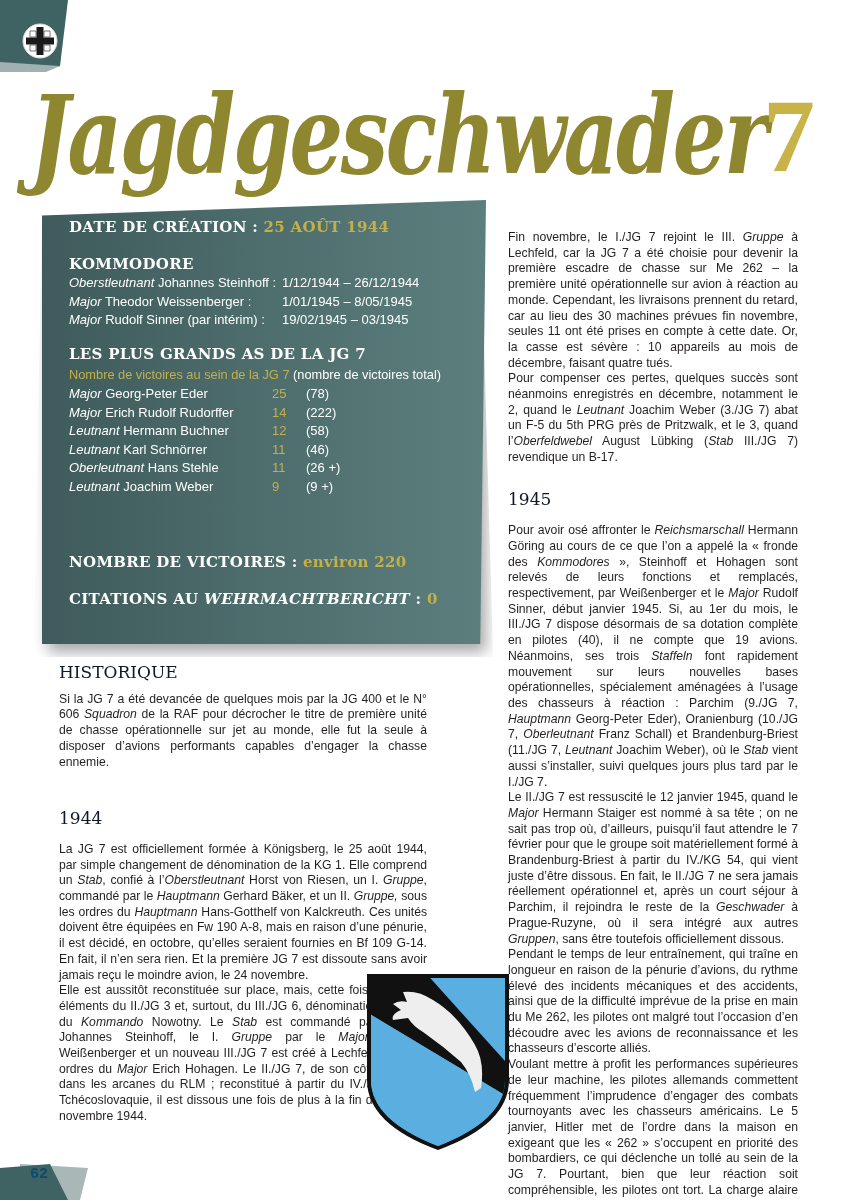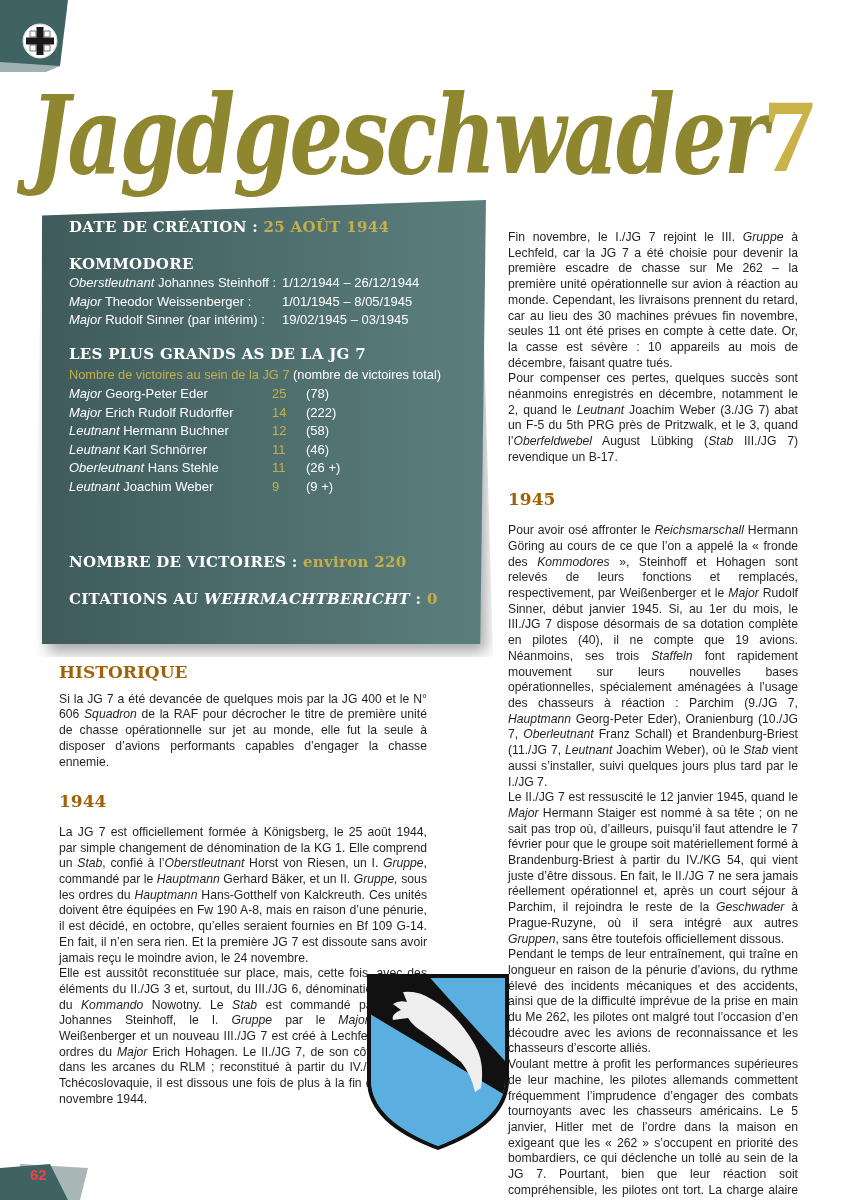--- a/index.html
+++ b/index.html
@@ -13,24 +13,24 @@
   .panel-inner { position:absolute; left:69px; top:218px; width:410px; color:#ffffff; }
   .ph { font-family:"DejaVu Serif", serif; font-weight:bold; font-size:15px; letter-spacing:0.3px; color:#ffffff; }
   .gold { color:#c4b04a; }
   .row { font-size:13px; line-height:18.5px; white-space:nowrap; position:relative; }
   .row i { font-style:italic; }
   .kdate { position:absolute; left:213px; }
   .ace-score { position:absolute; left:203px; width:30px; text-align:left; }
   .ace-total { position:absolute; left:237px; }
   .col { position:absolute; font-size:12.2px; line-height:15.7px; text-align:justify; color:#231f20; }
   .col p { margin:0; }
-  .sec-h { font-family:"DejaVu Serif", serif; font-weight:bold; color:#a16207; font-size:17px; }
+  .sec-h { font-family:"DejaVu Serif", serif; font-weight:normal; color:#0f172a; font-size:17px; }
   .shield { position:absolute; left:363px; top:970px; width:150px; height:180px; }
   .footer { position:absolute; left:0; top:1160px; width:90px; height:40px; }
-  .page-num { position:absolute; left:30px; top:1166px; color:#ef4444; font-weight:bold; font-size:15px; font-family:Liberation Sans, sans-serif; }
+  .page-num { position:absolute; left:30px; top:1166px; color:#0c4a6e; font-weight:bold; font-size:15px; font-family:Liberation Mono, monospace; }
 </style>
 </head>
 <body>
 
 <svg class="corner-tab" viewBox="0 0 70 72">
   <polygon points="0,0 68,0 60,66 0,74" fill="#3f6262"></polygon>
   <polygon points="0,62 60,66 46,72 0,72" fill="#9fb2b1"></polygon>
   <g>
     <circle cx="40" cy="41" r="17" fill="#ffffff" stroke="#dddddd"></circle>
     <path d="M30 31 h6 v6 h-6 z M44 31 h6 v6 h-6 z M30 45 h6 v6 h-6 z M44 45 h6 v6 h-6 z" fill="none" stroke="#555" stroke-width="0.8"></path>
@@ -80,21 +80,21 @@
   <div class="ph" style="position:absolute; top:372px; white-space:nowrap;">
     <span>CITATIONS AU</span>
     <i>WEHRMACHTBERICHT</i><span> :</span>
     <span class="gold">0</span>
   </div>
 </div>
 
 <div class="col" style="left:59px; top:665px; width:368px;">
   <div class="sec-h" style="margin-bottom:11px;">HISTORIQUE</div>
   <p class="rich"><span>Si la JG 7 a été devancée de quelques mois par la JG 400 et le N° 606 </span><i>Squadron</i><span> de la RAF pour décrocher le titre de première unité de chasse opérationnelle sur jet au monde, elle fut la seule à disposer d’avions performants capables d’engager la chasse ennemie.</span></p>
-  <div class="sec-h" style="margin-top:24px; margin-bottom:15px;">1944</div>
+  <div class="sec-h" style="margin-top:41px; margin-bottom:15px;">1944</div>
   <p class="rich"><span>La JG 7 est officiellement formée à Königsberg, le 25 août 1944, par simple changement de dénomination de la KG 1. Elle comprend un </span><i>Stab</i><span>, confié à l’</span><i>Oberstleutnant</i><span> Horst von Riesen, un I. </span><i>Gruppe</i><span>, commandé par le </span><i>Hauptmann</i><span> Gerhard Bäker, et un II. </span><i>Gruppe,</i><span> sous les ordres du </span><i>Hauptmann</i><span> Hans-Gotthelf von Kalckreuth. Ces unités doivent être équipées en Fw 190 A-8, mais en raison d’une pénurie, il est décidé, en octobre, qu’elles seraient fournies en Bf 109 G-14. En fait, il n’en sera rien. Et la première JG 7 est dissoute sans avoir jamais reçu le moindre avion, le 24 novembre.</span></p>
   <p class="rich"><span>Elle est aussitôt reconstituée sur place, mais, cette fois, avec des éléments du II./JG 3 et, surtout, du III./JG 6, dénomination officielle du </span><i>Kommando</i><span> Nowotny. Le </span><i>Stab</i><span> est commandé par l’</span><i>Oberst</i><span> Johannes Steinhoff, le I. </span><i>Gruppe</i><span> par le </span><i>Major</i><span> Theodor Weißenberger et un nouveau III./JG 7 est créé à Lechfeld sous les ordres du </span><i>Major</i><span> Erich Hohagen. Le II./JG 7, de son côté, se perd dans les arcanes du RLM ; reconstitué à partir du IV./JG 301 en Tchécoslovaquie, il est dissous une fois de plus à la fin du mois de novembre 1944.</span></p>
 </div>
 
 <div class="col" style="left:508px; top:230px; width:290px;">
   <p class="rich"><span>Fin novembre, le I./JG 7 rejoint le III. </span><i>Gruppe</i><span> à Lechfeld, car la JG 7 a été choisie pour devenir la première escadre de chasse sur Me 262 – la première unité opérationnelle sur avion à réaction au monde. Cependant, les livraisons prennent du retard, car au lieu des 30 machines prévues fin novembre, seules 11 ont été prises en compte à cette date. Or, la casse est sévère : 10 appareils au mois de décembre, faisant quatre tués.</span></p>
   <p class="rich"><span>Pour compenser ces pertes, quelques succès sont néanmoins enregistrés en décembre, notamment le 2, quand le </span><i>Leutnant</i><span> Joachim Weber (3./JG 7) abat un F-5 du 5th PRG près de Pritzwalk, et le 3, quand l’</span><i>Oberfeldwebel</i><span> August Lübking (</span><i>Stab</i><span> III./JG 7) revendique un B-17.</span></p>
   <div class="sec-h" style="margin-top:26px; margin-bottom:16px;">1945</div>
   <p class="rich"><span>Pour avoir osé affronter le </span><i>Reichsmarschall</i><span> Hermann Göring au cours de ce que l’on a appelé la « fronde des </span><i>Kommodores</i><span> », Steinhoff et Hohagen sont relevés de leurs fonctions et remplacés, respectivement, par Weißenberger et le </span><i>Major</i><span> Rudolf Sinner, début janvier 1945. Si, au 1er du mois, le III./JG 7 dispose désormais de sa dotation complète en pilotes (40), il ne compte que 19 avions. Néanmoins, ses trois </span><i>Staffeln</i><span> font rapidement mouvement sur leurs nouvelles bases opérationnelles, spécialement aménagées à l’usage des chasseurs à réaction : Parchim (9./JG 7, </span><i>Hauptmann</i><span> Georg-Peter Eder), Oranienburg (10./JG 7, </span><i>Oberleutnant</i><span> Franz Schall) et Brandenburg-Briest (11./JG 7, </span><i>Leutnant</i><span> Joachim Weber), où le </span><i>Stab</i><span> vient aussi s’installer, suivi quelques jours plus tard par le I./JG 7.</span></p>
   <p class="rich"><span>Le II./JG 7 est ressuscité le 12 janvier 1945, quand le </span><i>Major</i><span> Hermann Staiger est nommé à sa tête ; on ne sait pas trop où, d’ailleurs, puisqu’il faut attendre le 7 février pour que le groupe soit matériellement formé à Brandenburg-Briest à partir du IV./KG 54, qui vient juste d’être dissous. En fait, le II./JG 7 ne sera jamais réellement opérationnel et, après un court séjour à Parchim, il rejoindra le reste de la </span><i>Geschwader</i><span> à Prague-Ruzyne, où il sera intégré aux autres </span><i>Gruppen</i><span>, sans être toutefois officiellement dissous.</span></p>

